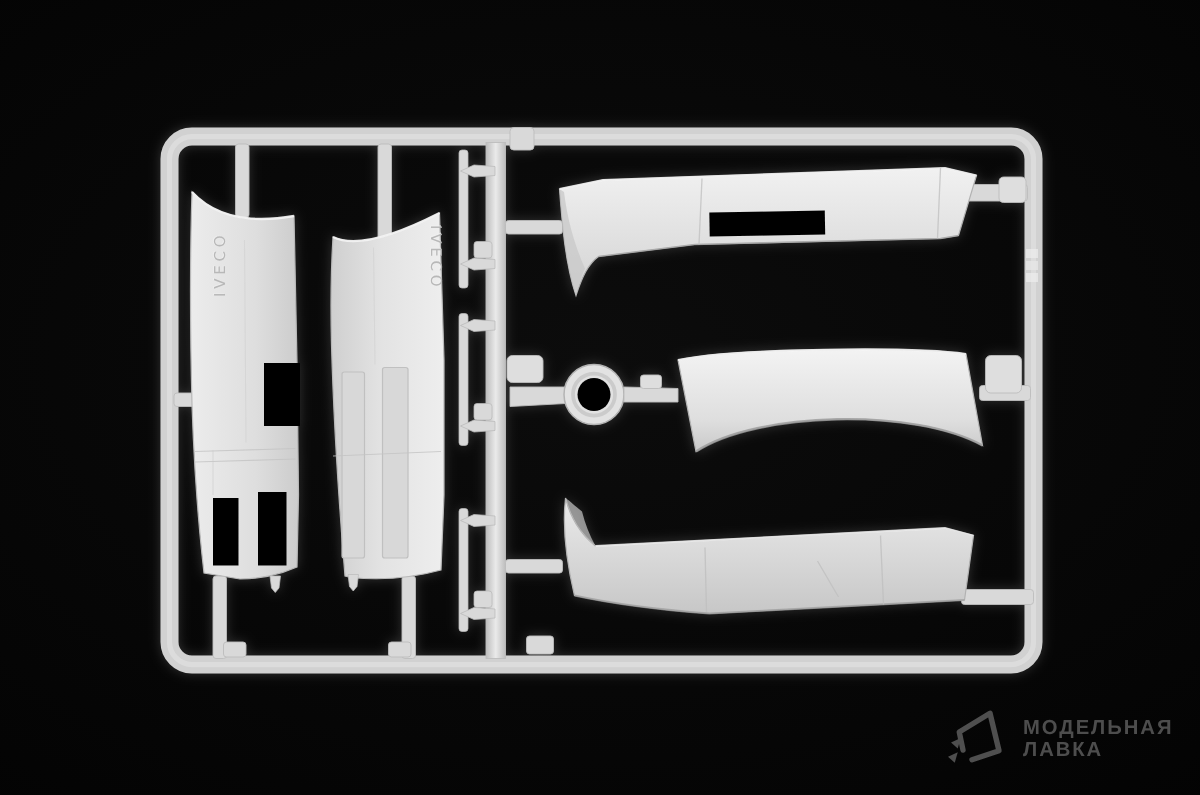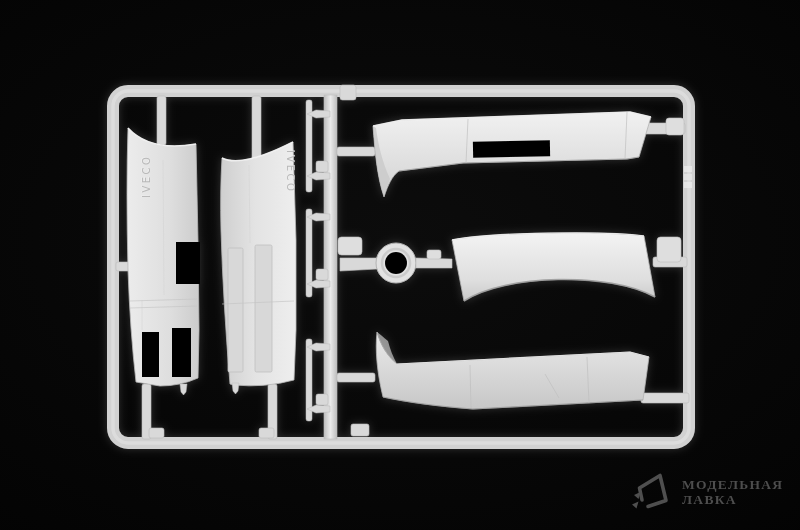--- a/index.html
+++ b/index.html
@@ -9,21 +9,21 @@
     font-family:"DejaVu Sans", sans-serif;
   }
   .sprue-svg{position:absolute;left:0;top:0;}
   .watermark{
     position:absolute;left:631px;top:470px;display:flex;align-items:center;gap:11px;
     user-select:none;
   }
   .wm-text{display:flex;flex-direction:column;line-height:15px;}
   .wm-line{
     font-weight:bold;font-size:13.5px;letter-spacing:1.3px;color:#4d4d4d;
-    font-family:Liberation Serif, serif;white-space:nowrap;
+    font-family:Liberation Sans, sans-serif;white-space:nowrap;
   }
 </style>
 </head>
 <body>
 
 <div class="stage">
 
   <svg class="sprue-svg" width="800" height="530" viewBox="0 0 800 530">
     <defs>
       <linearGradient id="gV" x1="0" y1="0" x2="1" y2="0">

